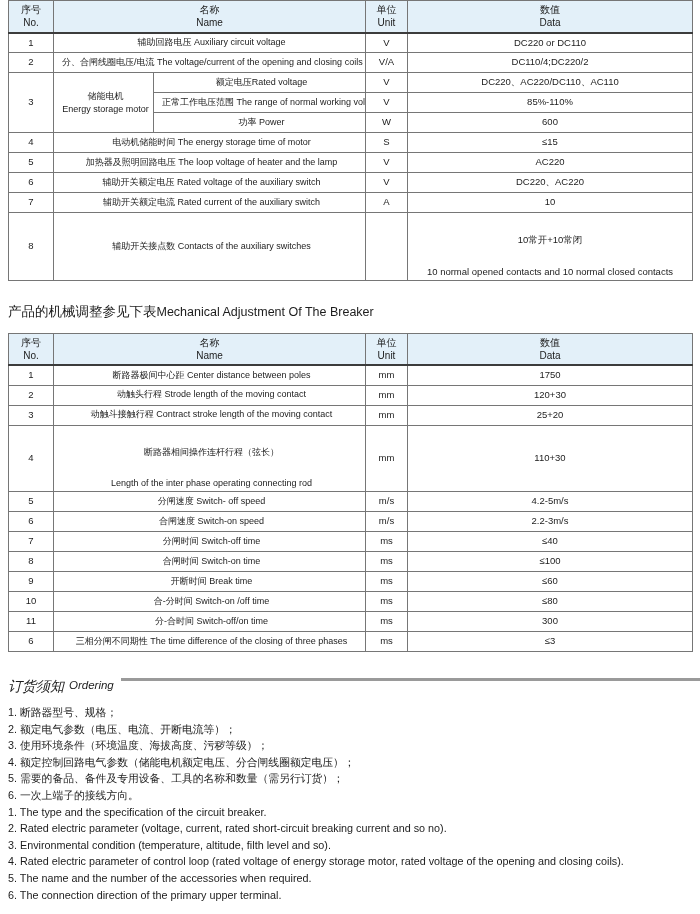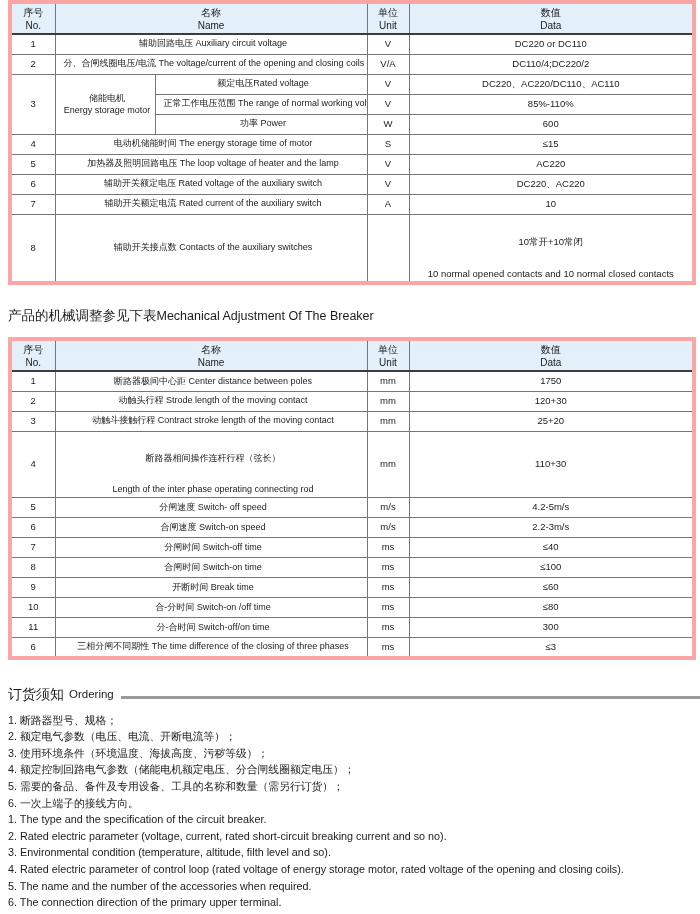--- a/index.html
+++ b/index.html
@@ -10,39 +10,39 @@
     font-family:"Liberation Sans","DejaVu Sans",sans-serif;
   }
   .page { padding:0 8px; }
 
   .sec-title { margin:24px 0 13px 0; line-height:15px; }
   .sec-title .zh { font-size:13.5px; }
   .sec-title .en { font-size:12.5px; }
 
   table.spec {
     border-collapse:collapse; table-layout:fixed; width:684px;
-    border:4px solid #fca5a5;
+    border:1px solid #fca5a5;
   }
   .spec th, .spec td {
     border:1px solid #767676;
     font-weight:normal; font-size:9.5px; line-height:1.3;
     padding:1px 4px; text-align:center; vertical-align:middle;
     overflow:hidden;
   }
   .spec thead th {
     background:#e3f0f9; height:32px; font-size:10px;
     border-bottom:2px solid #3c3c3c;
   }
   .spec td.name { text-align:center; padding-left:8px; font-size:9px; white-space:nowrap; }
   .spec td.group { white-space:normal; line-height:1.35; }
   tr.h20 { height:20px; }
   tr.h34 { height:34px; }
   .two-line div { white-space:nowrap;margin-top:20px; }
 
-  .order-head { display:flex; align-items:flex-end; margin:26px 0 10px 0; }
+  .order-head { display:flex; margin:26px 0 10px 0;font-style:italic; }
   .order-head .zh { font-size:14px; line-height:16px; }
   .order-head .en { font-size:11.5px; margin-left:5px; line-height:15px; }
   .order-head .rule {
     flex:1; height:3px; background:#9a9a9a;
     margin:0 -8px 3px 7px;
   }
   .order-list { font-size:10.8px; line-height:16.6px; }
   .order-list div { white-space:nowrap; overflow:hidden; }
 </style>
 </head>

